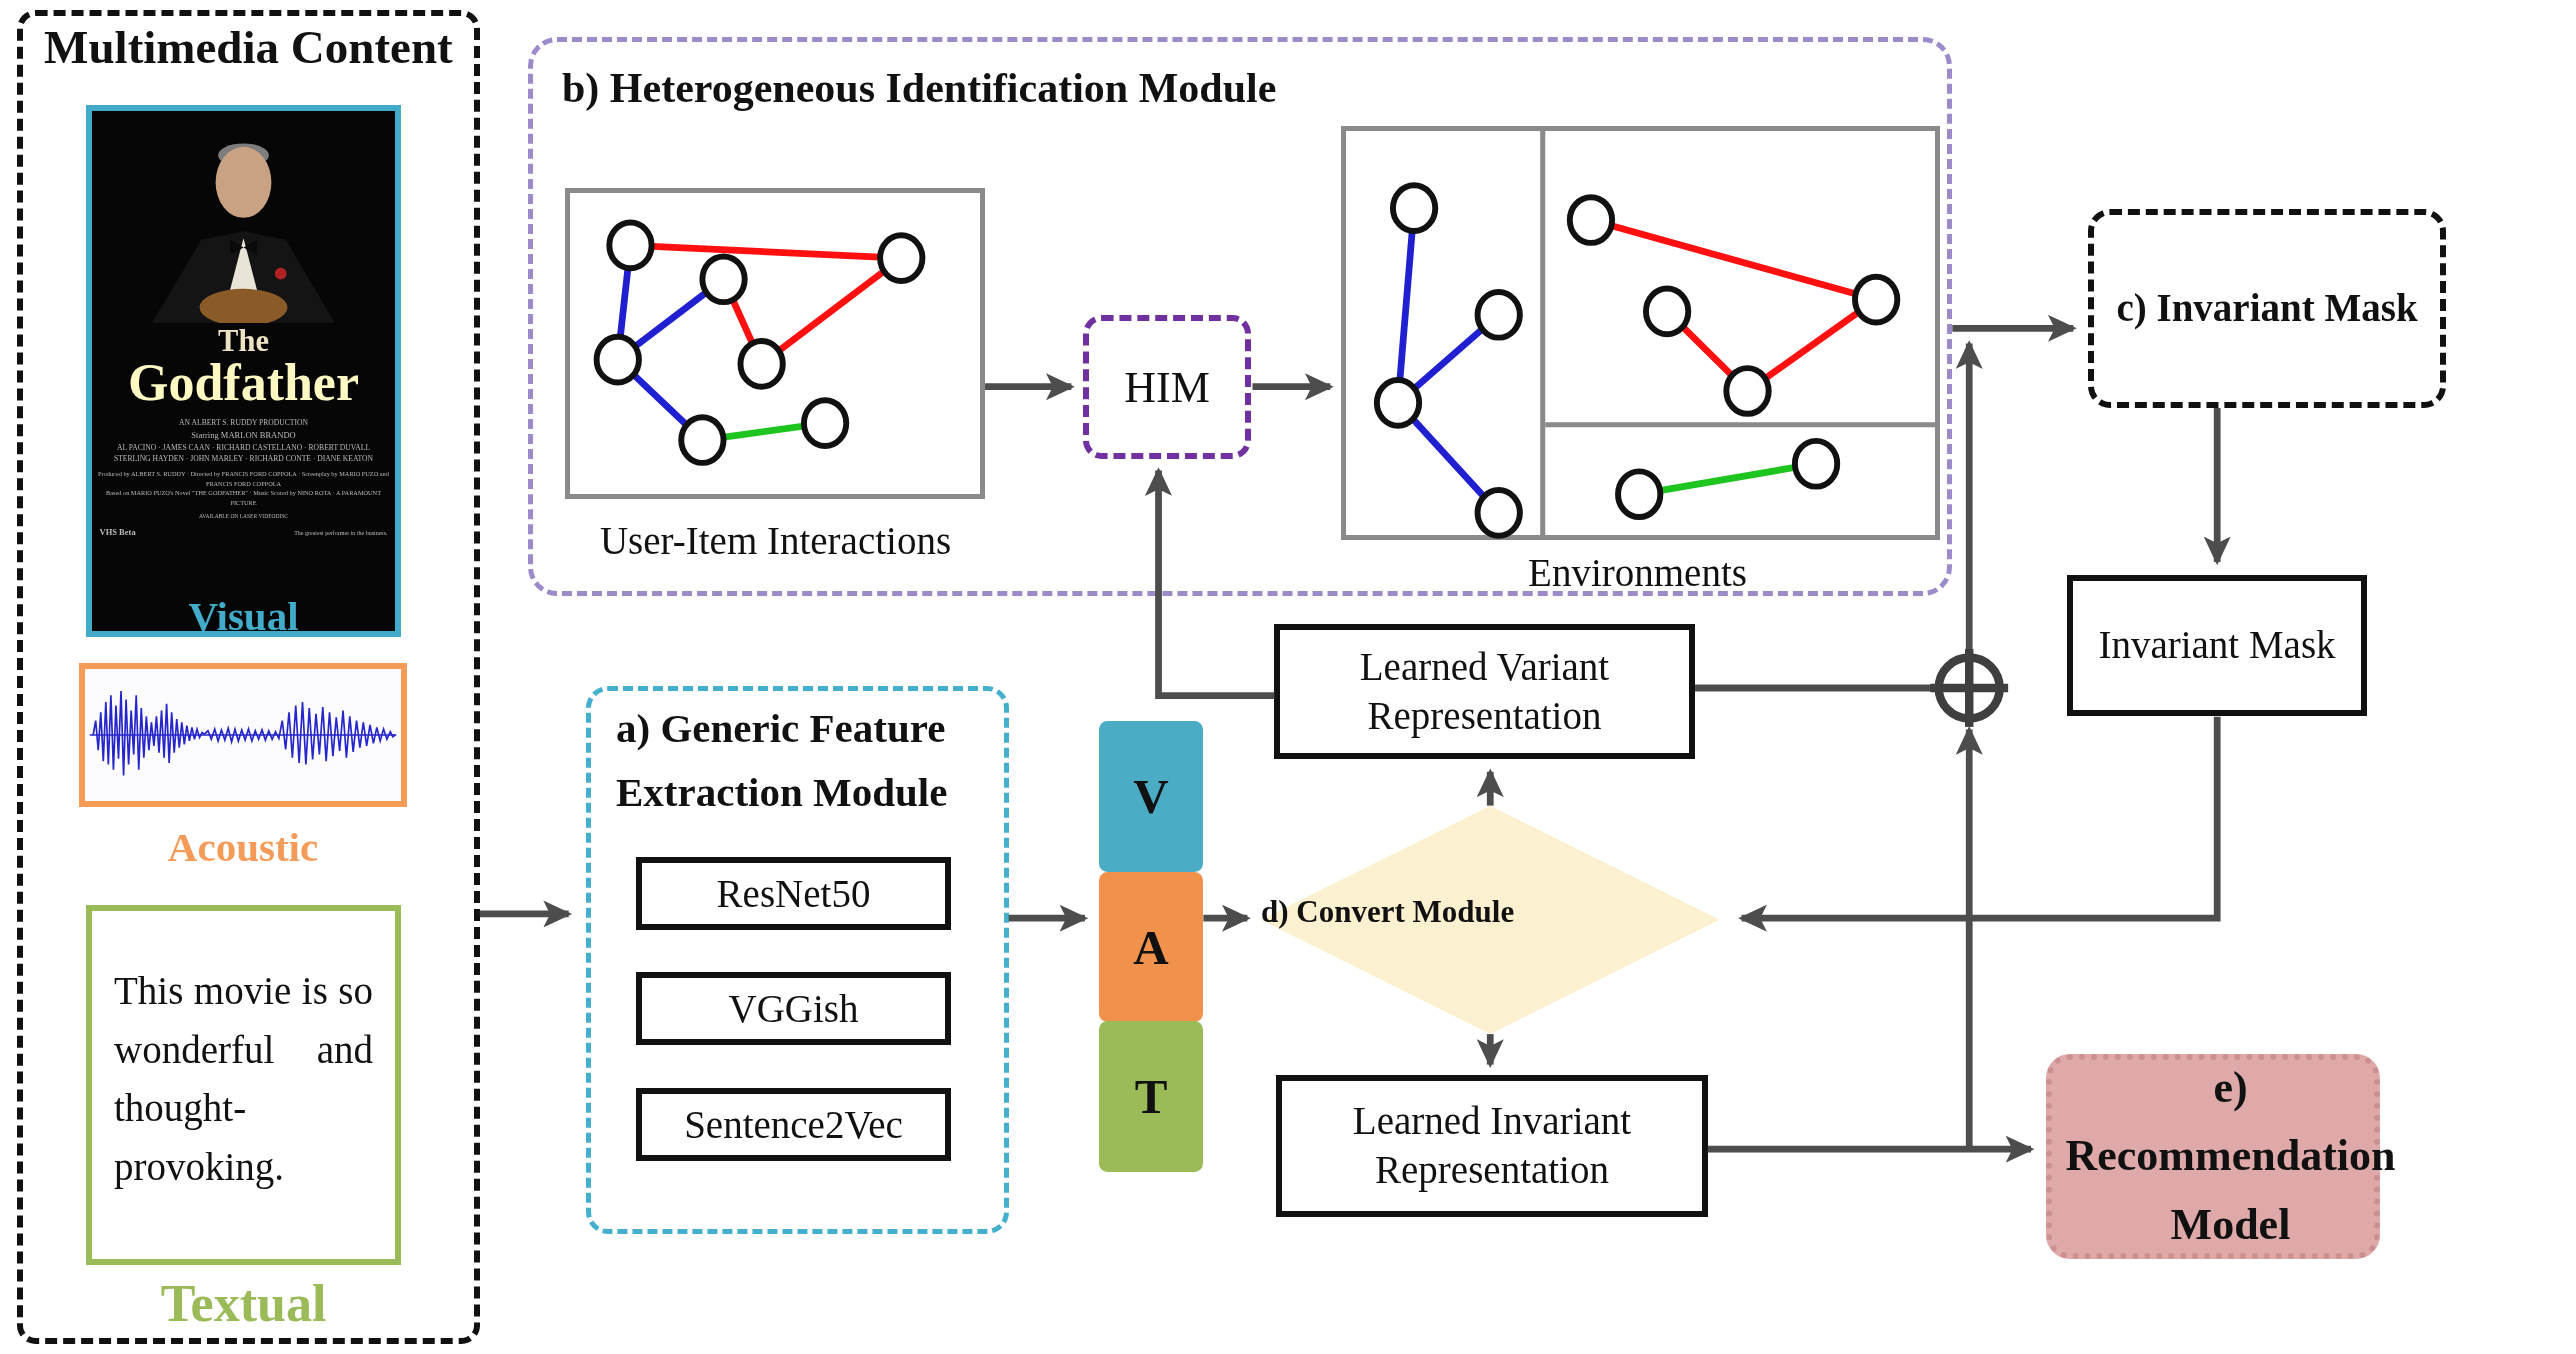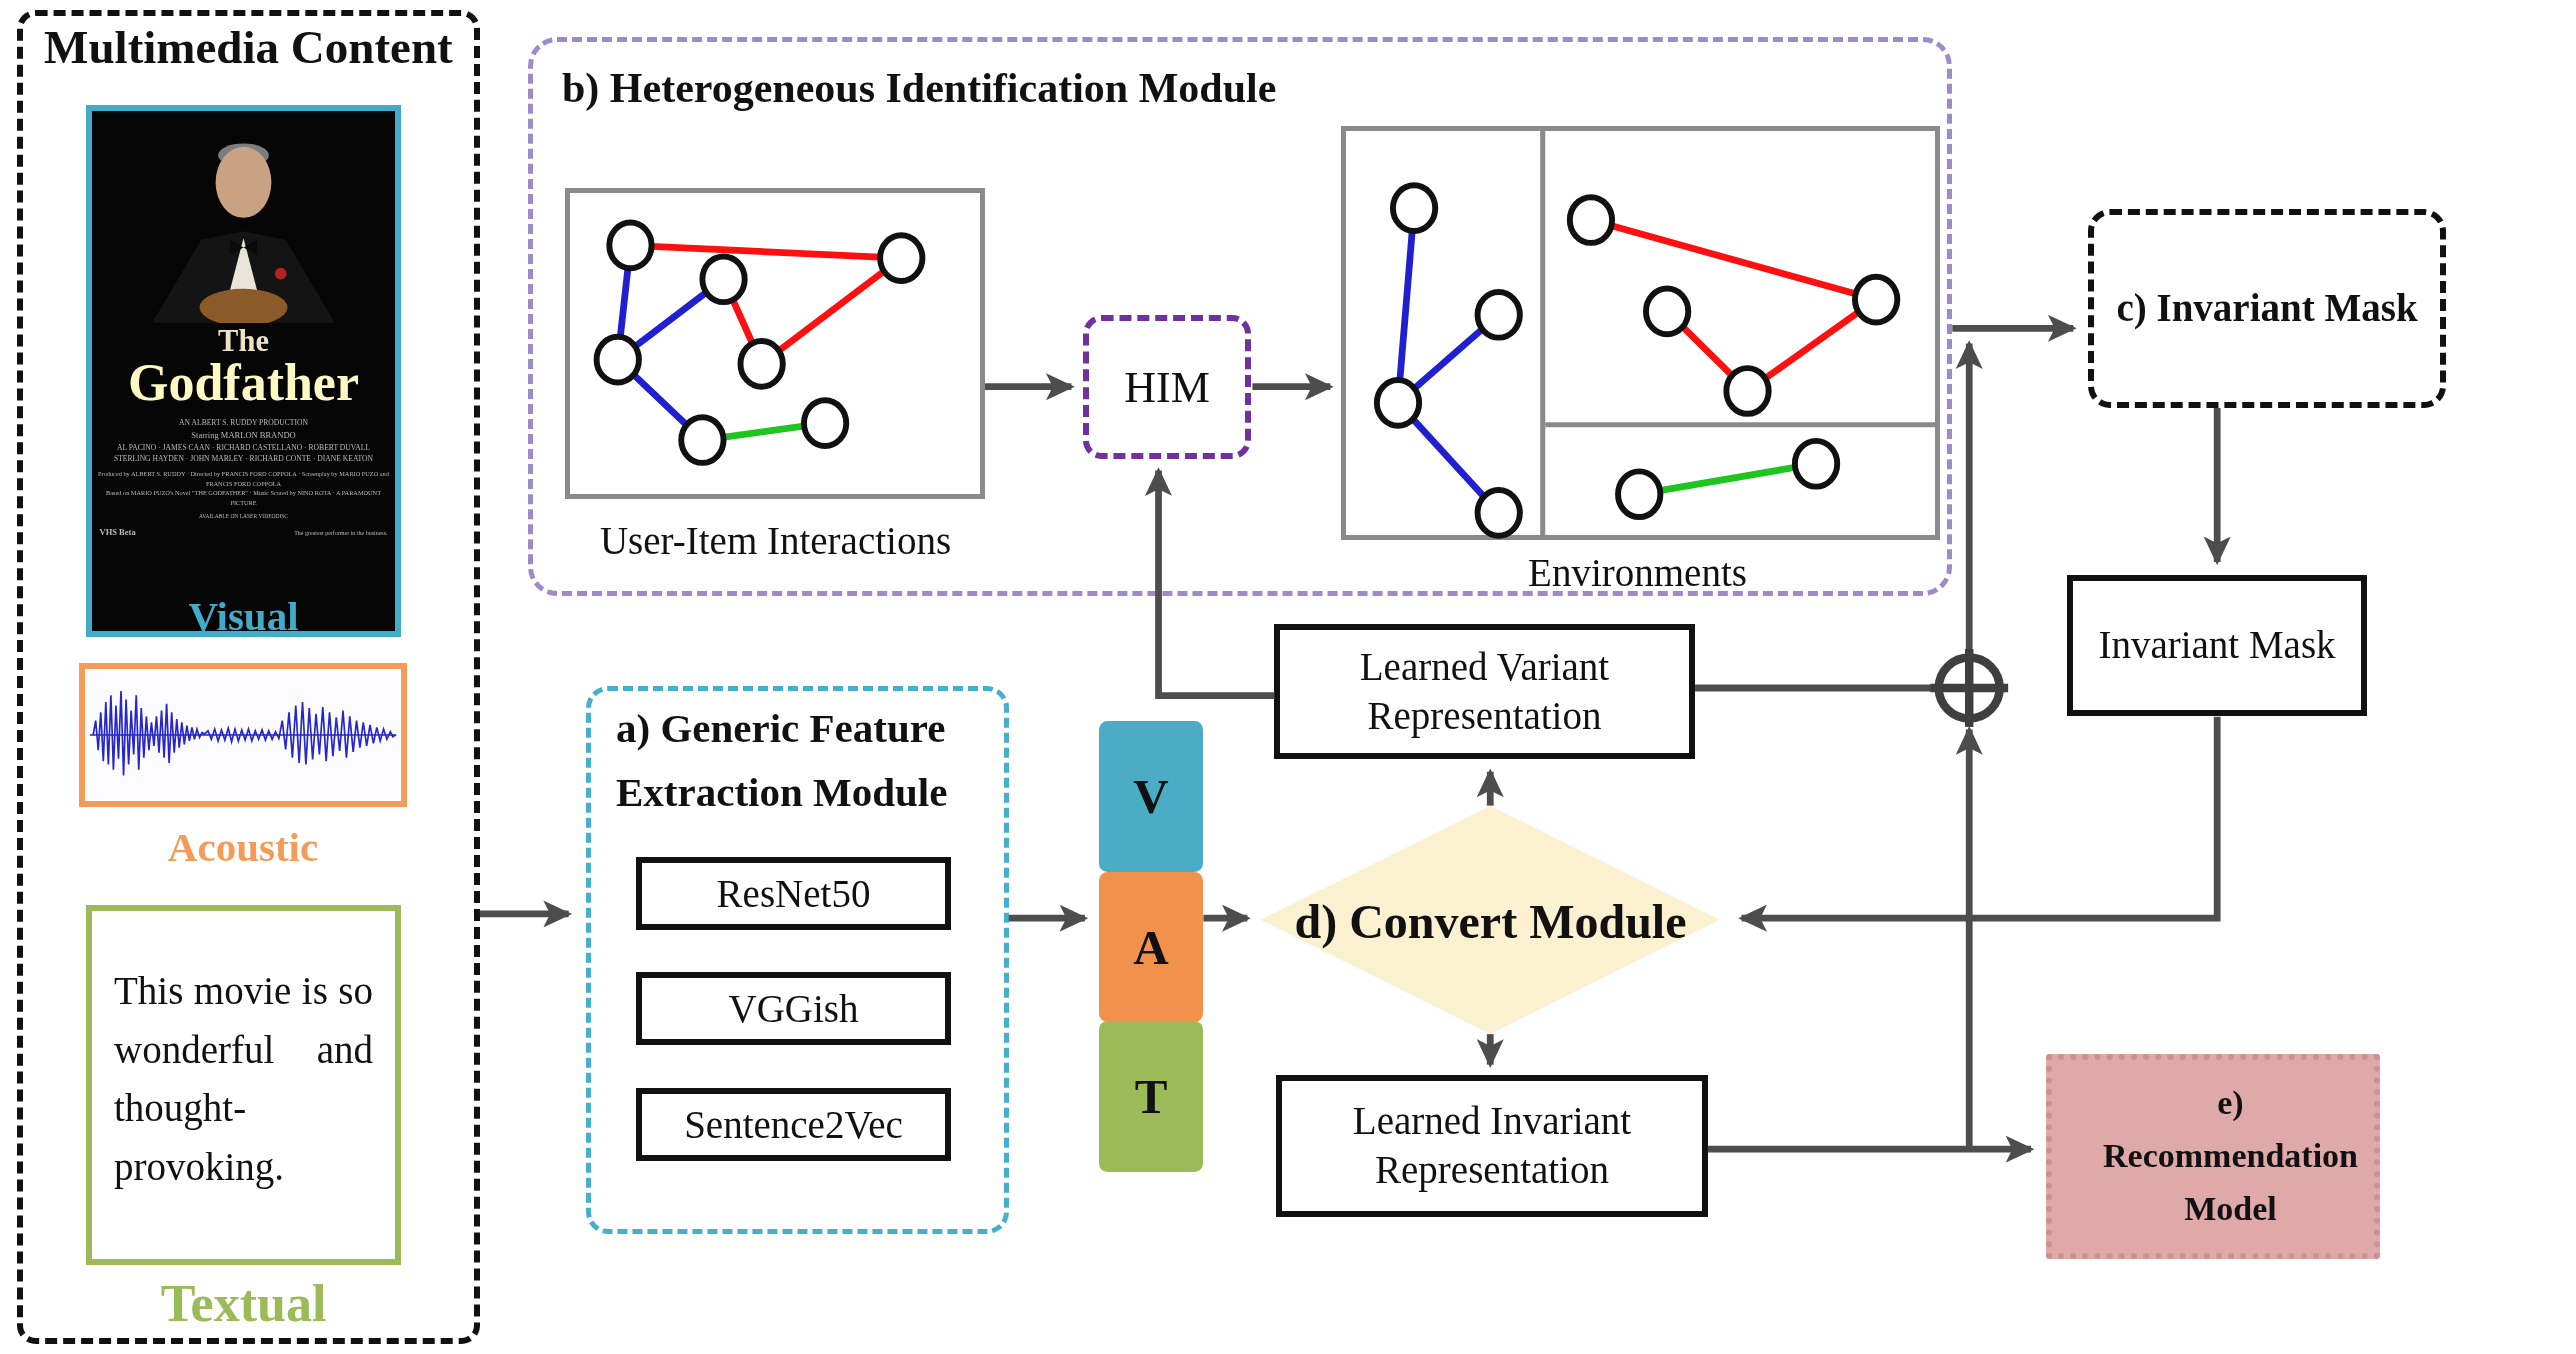--- a/index.html
+++ b/index.html
@@ -48,30 +48,30 @@
   .extractor { left:636px; width:315px; height:73px; border:6px solid #111; background:#fff; font-size:39px; }
   #extractor-resnet { top:857px; } #extractor-vggish { top:972px; } #extractor-s2v { top:1088px; }
 
   
   .vat { left:1099px; width:104px; border-radius:8.5px; font-size:49px; font-weight:bold; color:#111; }
   #vat-v { top:721px; height:151px; background:#4BACC6; }
   #vat-a { top:872px; height:150px; background:#F0924C; }
   #vat-t { top:1021px; height:151px; background:#9BBB59; }
 
   
-  #diamond-label { left:1261px; top:894px; width:459px; font-size:48px; font-weight:bold; text-align:center; }
+  #diamond-label { left:1261px; top:894px; width:459px; font-size:31px; font-weight:bold; text-align:left; }
 
   
   #variant-box { left:1274px; top:624px; width:421px; height:135px; }
   #invariant-box { left:1276px; top:1075px; width:432px; height:142px; }
 
   
   #module-c { left:2088px; top:209px; width:358px; height:199px; border:6.8px dashed #111; border-radius:22px; font-size:39px; font-weight:bold; line-height:1.5; }
   #mask-box { left:2067px; top:575px; width:300px; height:141px; border:6px solid #111; }
-  #module-e { left:2046px; top:1054px; width:334px; height:205px; background:#DFA9A9; border:6px dotted #CC9090; border-radius:3px; font-size:34px; font-weight:bold; line-height:1.55;padding-left:35px; }
+  #module-e { left:2046px; top:1054px; width:334px; height:205px; background:#DFA9A9; border:6px dotted #CC9090; border-radius:24px; font-size:44px; font-weight:bold; line-height:1.55;padding-left:35px; }
 </style>
 </head>
 <body>
 
 <svg id="connectors" width="2576" height="1354" viewBox="0 0 3044 1600">
   <defs>
     <marker id="ah" markerUnits="userSpaceOnUse" markerWidth="36" markerHeight="32" refX="30" refY="16" orient="auto">
       <path d="M0,0 L34,16 L0,32 L8,16 Z" fill="#4D4D4D"></path>
     </marker>
   </defs>

